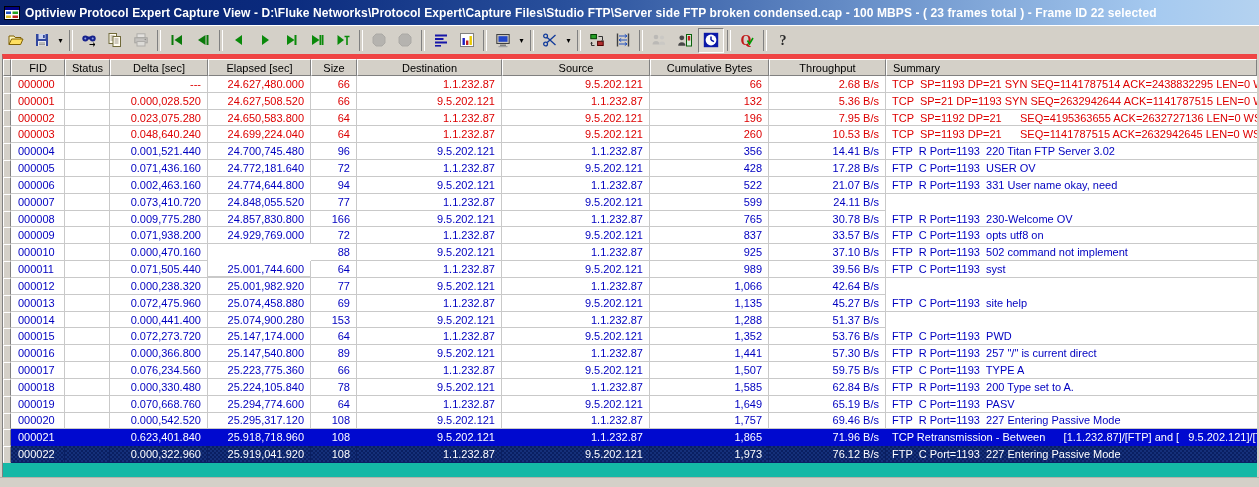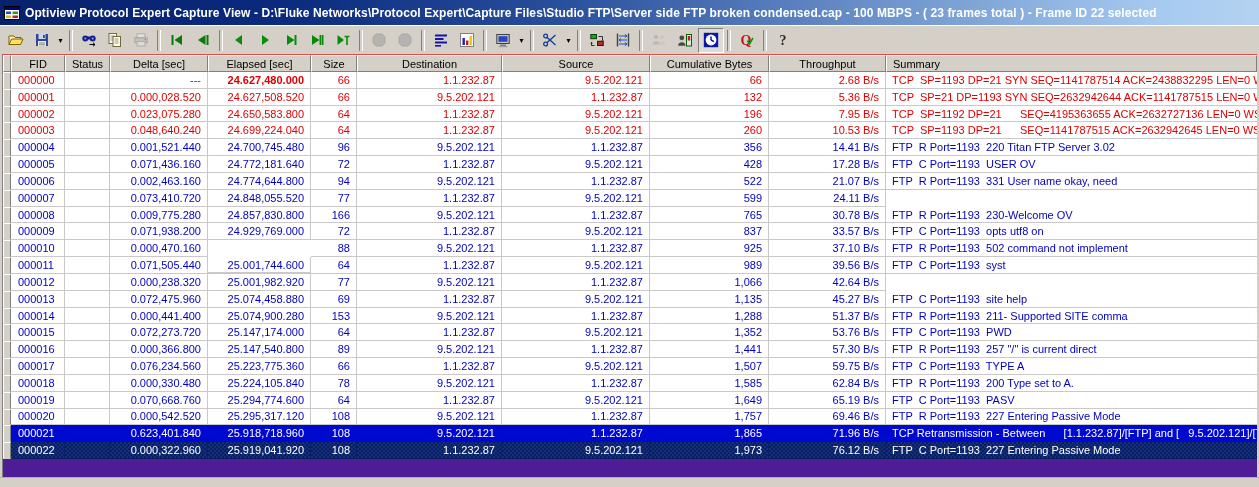--- a/index.html
+++ b/index.html
@@ -17,22 +17,22 @@
     border:1px solid #d4d0c8;background:#d4d0c8;}
   .tbtn.pressed{border-top:1px solid #808080;border-left:1px solid #808080;
     border-bottom:1px solid #ffffff;border-right:1px solid #ffffff;background:#dedbd4;}
   .tbtn.disabled svg{filter:grayscale(1);opacity:.55;}
   .ticon{width:16px;height:16px;display:block;}
   .ticon svg{width:16px;height:16px;display:block;}
   .tdd{width:11px;height:23px;display:flex;align-items:center;justify-content:center;
     font-size:8px;color:#000;flex:0 0 auto;}
   .tsep{width:2px;height:21px;margin:0 3px;border-left:1px solid #808080;border-right:1px solid #ffffff;flex:0 0 auto;}
   
-  .grid{position:absolute;top:54px;left:2px;right:2px;bottom:9px;background:#4c1d95;
-    border-top:1px solid #ef4444;border-left:1px solid #808080;overflow:hidden;}
+  .grid{position:absolute;top:54px;left:2px;right:2px;bottom:9px;background:#14b8a6;
+    border-top:5px solid #ef4444;border-left:1px solid #808080;overflow:hidden;}
   .hrow{display:flex;height:17px;}
   .hcell{box-sizing:border-box;flex:0 0 auto;height:17px;background:#d4d0c8;color:#000;font-size:11px;
     border-top:1px solid #ffffff;border-left:1px solid #ffffff;
     border-right:1px solid #808080;border-bottom:1px solid #808080;
     display:flex;align-items:center;justify-content:center;white-space:nowrap;overflow:hidden;}
   .hcell.al{justify-content:flex-start;padding-left:6px;}
   .hcell.grow{flex:1 1 auto;}
   .row{display:flex;height:16.83px;box-sizing:border-box;background:#fff;}
   .cell{box-sizing:border-box;flex:0 0 auto;display:flex;align-items:center;font-size:11px;
     white-space:pre;overflow:hidden;border-right:1px solid #c9c9c9;border-bottom:1px solid #c9c9c9;}
@@ -327,21 +327,21 @@
         <div class="hcell" style="width: 119px;">Cumulative Bytes</div>
         <div class="hcell" style="width: 117px;">Throughput</div>
         <div class="hcell al grow">Summary</div>
       </div>
     <div id="grid-body">
         <div class="row tcp">
           <div class="cell margin ac" style="width: 8px;"></div>
           <div class="cell fid al" style="width: 54px;">000000</div>
           <div class="cell status ac" style="width: 45px;"></div>
           <div class="cell delta ar" style="width: 98px;">---</div>
-          <div class="cell elapsed ar" style="width: 103px; font-weight: bold;">24.627,480.000</div>
+          <div class="cell elapsed ar" style="width: 103px;">24.627,480.000</div>
           <div class="cell size ar" style="width: 46px;">66</div>
           <div class="cell destination ar" style="width: 145px;">1.1.232.87</div>
           <div class="cell source ar" style="width: 148px;">9.5.202.121</div>
           <div class="cell cumulative_bytes ar" style="width: 119px;">66</div>
           <div class="cell throughput ar" style="width: 117px;">2.68 B/s</div>
           <div class="cell summary al">TCP  SP=1193 DP=21 SYN SEQ=1141787514 ACK=2438832295 LEN=0 WS=65535</div>
         </div>
         <div class="row tcp">
           <div class="cell margin ac" style="width: 8px;"></div>
           <div class="cell fid al" style="width: 54px;">000001</div>
@@ -513,21 +513,20 @@
           <div class="cell margin ac" style="width: 8px;"></div>
           <div class="cell fid al" style="width: 54px;">000014</div>
           <div class="cell status ac" style="width: 45px;"></div>
           <div class="cell delta ar" style="width: 98px;">0.000,441.400</div>
           <div class="cell elapsed ar" style="width: 103px;">25.074,900.280</div>
           <div class="cell size ar" style="width: 46px;">153</div>
           <div class="cell destination ar" style="width: 145px;">9.5.202.121</div>
           <div class="cell source ar" style="width: 148px;">1.1.232.87</div>
           <div class="cell cumulative_bytes ar" style="width: 119px;">1,288</div>
           <div class="cell throughput ar" style="width: 117px;">51.37 B/s</div>
-          <div class="cell summary al">FTP  R Port=1193  211- Supported SITE comma</div>
         </div>
         <div class="row ftp">
           <div class="cell margin ac" style="width: 8px;"></div>
           <div class="cell fid al" style="width: 54px;">000015</div>
           <div class="cell status ac" style="width: 45px;"></div>
           <div class="cell delta ar" style="width: 98px;">0.072,273.720</div>
           <div class="cell elapsed ar" style="width: 103px;">25.147,174.000</div>
           <div class="cell size ar" style="width: 46px;">64</div>
           <div class="cell destination ar" style="width: 145px;">1.1.232.87</div>
           <div class="cell source ar" style="width: 148px;">9.5.202.121</div>

